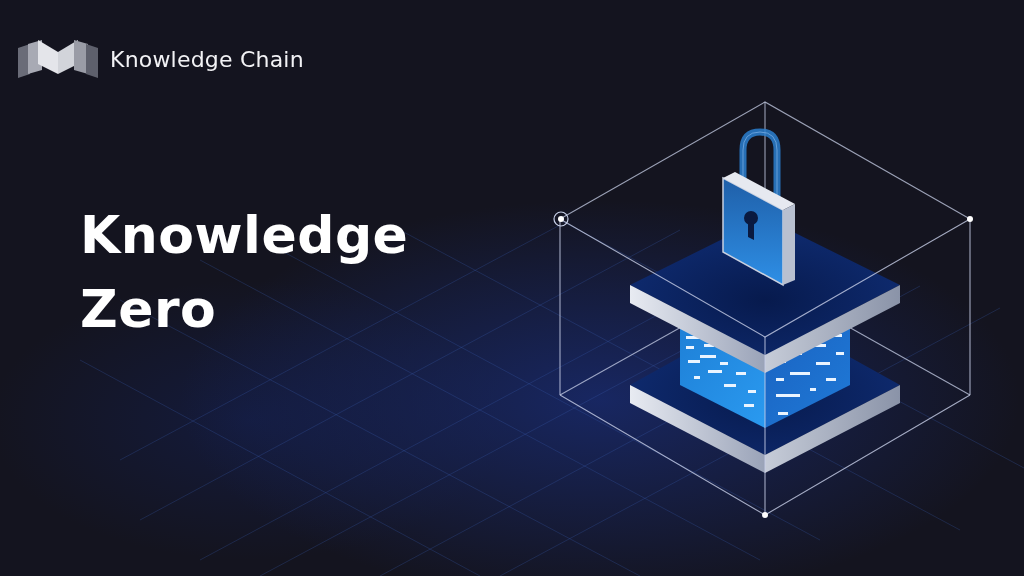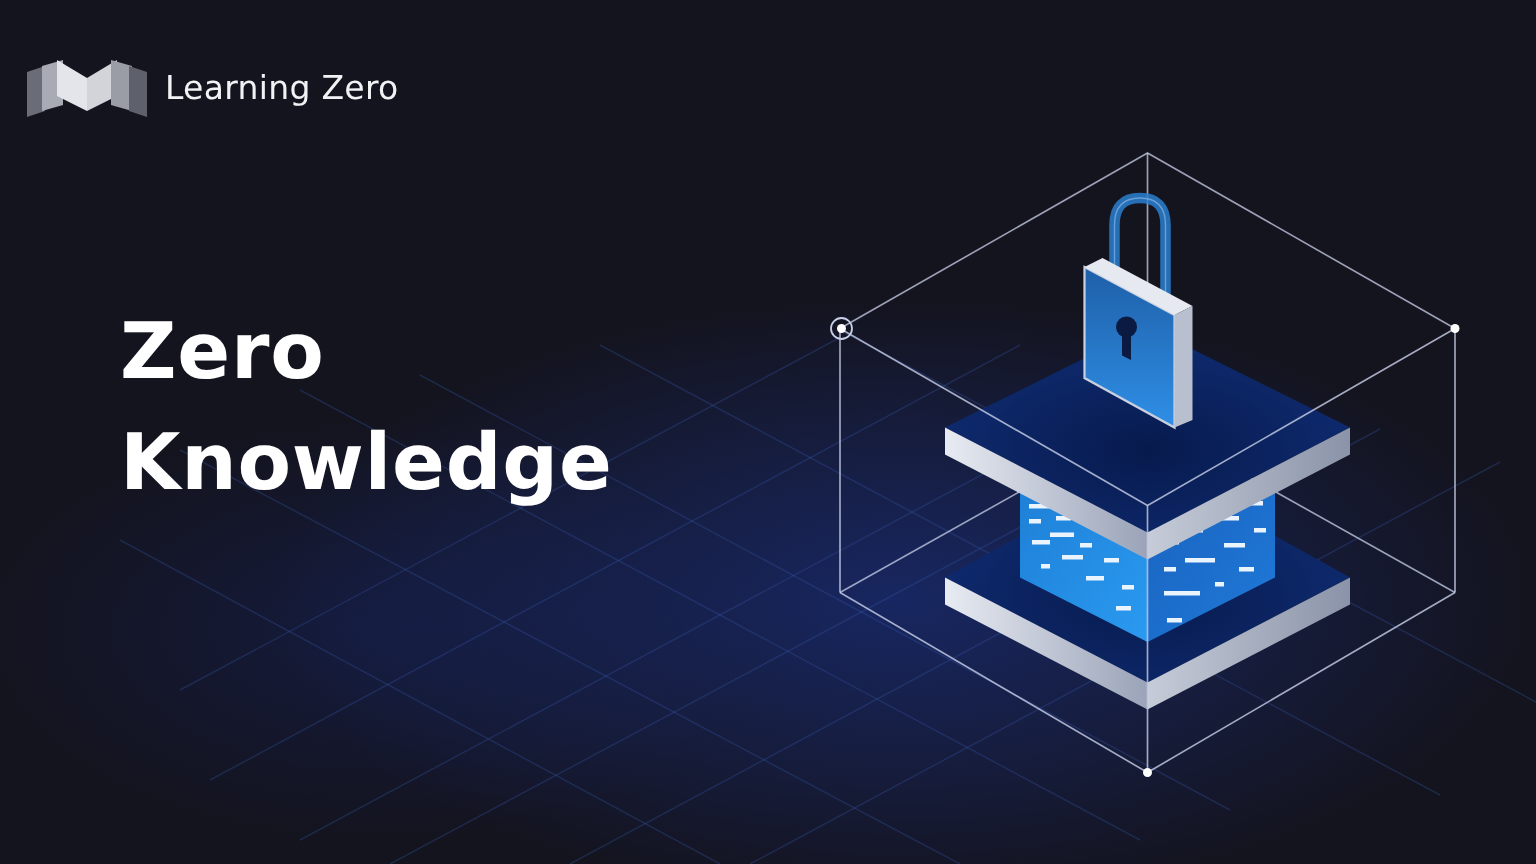--- a/index.html
+++ b/index.html
@@ -160,19 +160,19 @@
 
 <div class="brand">
   <svg class="brand-logo" viewBox="0 0 84 46">
     <polygon points="2,12 14,8 14,38 2,42" fill="#6a6c78"></polygon>
     <polygon points="12,8 26,4 26,34 12,38" fill="#a8aab4"></polygon>
     <polygon points="22,4 42,16 42,38 22,28" fill="#e4e5ea"></polygon>
     <polygon points="42,16 62,4 62,28 42,38" fill="#d2d4da"></polygon>
     <polygon points="58,4 72,8 72,38 58,34" fill="#9a9ca6"></polygon>
     <polygon points="70,8 82,12 82,42 70,38" fill="#5e606c"></polygon>
   </svg>
-  <span class="brand-name">Learning Zero</span>
+  <span class="brand-name">Knowledge Chain</span>
 </div>
 
 <div class="headline">
+  <div>Knowledge</div>
   <div>Zero</div>
-  <div>Knowledge</div>
 </div>
 
 </body></html>

